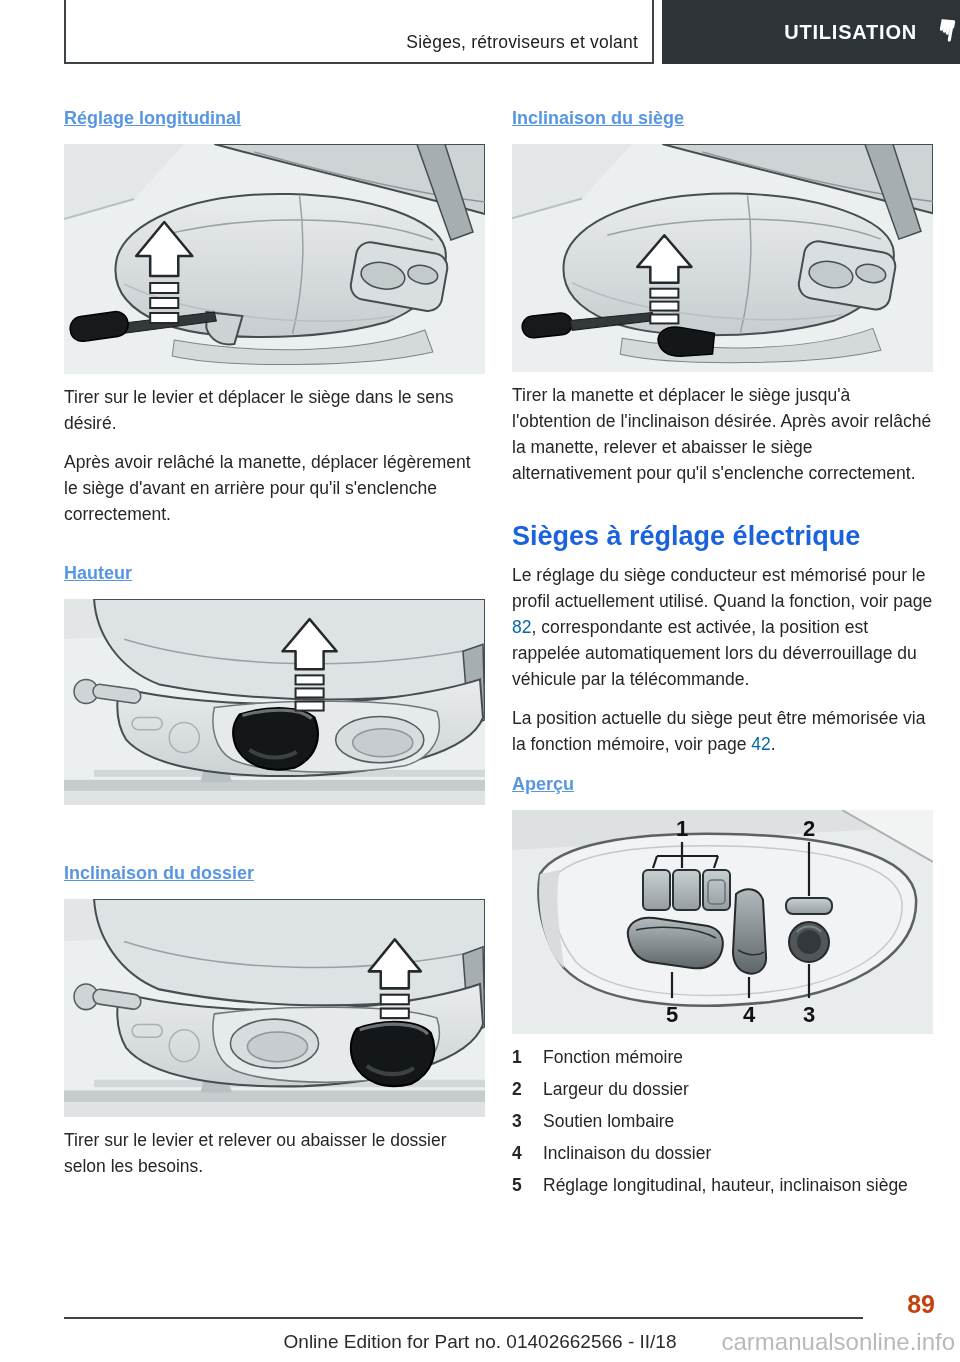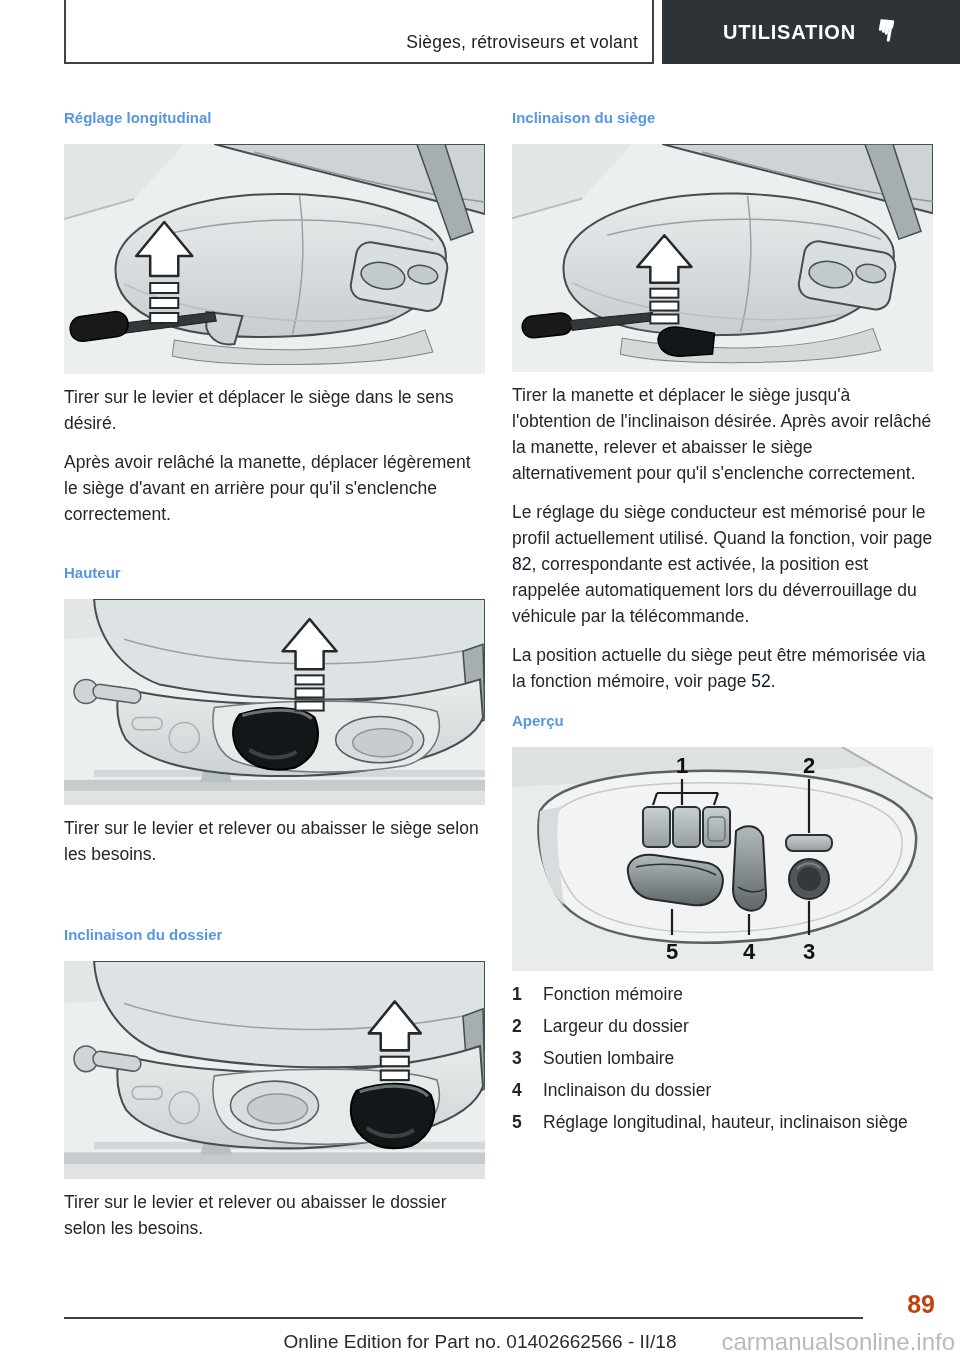--- a/index.html
+++ b/index.html
@@ -9,40 +9,40 @@
   }
   
   .breadcrumb-box{
     position:absolute;left:64px;top:-2px;width:590px;height:66px;
     border:2px solid #3d4347;box-sizing:border-box;background:#fff;
     display:flex;align-items:flex-end;justify-content:flex-end;
     padding:0 14px 9px 0;font-size:17.5px;color:#1d1d1d;letter-spacing:.2px;
   }
   .chapter-tab{
     position:absolute;left:662px;top:0;width:298px;height:64px;background:#2e3338;
-    color:#fff;display:flex;align-items:center;justify-content:center;gap:16px;
+    color:#fff;display:flex;align-items:center;justify-content:flex-end;gap:16px;
   }
   .chapter-tab .tab-label{font-weight:bold;font-size:20px;letter-spacing:.8px;}
   .hand-glyph{display:inline-block;font-size:30px;line-height:1;transform:rotate(100deg);margin-top:-4px;}
   
   .col{position:absolute;width:421px;top:100px;}
   #col-left{left:64px;}
   #col-right{left:512px;}
   h2.chapter-heading{
     margin:34px 0 10px;font-size:27px;line-height:32px;font-weight:bold;color:#1b63dd;
   }
   h3.section-heading{
-    margin:32px 0 12px;font-size:15px;line-height:28px;font-weight:bold;color:#5896e4;
+    margin:32px 0 12px;font-size:18px;line-height:28px;font-weight:bold;color:#5896e4;text-decoration:underline;
   }
   .col h3.first{margin-top:4px;}
   h3.after-chapter{margin-top:18px;}
   h3.tight{margin-top:8px;}
   h3.mt-lg{margin-top:54px;}
   p.body{margin:8px 0 13px;font-size:17.5px;line-height:26px;color:#262626;}
-  a.page-link{color:#0f172a;text-decoration:none;cursor:pointer;}
+  a.page-link{color:#0369a1;text-decoration:none;cursor:pointer;}
   .illustration{
     position:relative;width:100%;margin:0 0 10px;background:#eceff0;overflow:hidden;
   }
   .illustration svg{display:block;width:100%;height:100%;}
   .callout{
     position:absolute;transform:translateX(-50%);font-size:22px;font-weight:bold;color:#101113;
     line-height:1;
   }
   
   .legend{margin-top:0;}
@@ -144,21 +144,20 @@
       <ellipse cx="318" cy="143" rx="30" ry="14" fill="#c6cccf" stroke="#8f979a" stroke-width="1.5"></ellipse>
       <g>
         <path d="M245,20 L272,52 H259 V70 H231 V52 H218 Z" fill="#ffffff" stroke="#26292b" stroke-width="2.5" stroke-linejoin="round"></path>
         <rect x="231" y="76" width="28" height="9" fill="#fff" stroke="#26292b" stroke-width="2"></rect>
         <rect x="231" y="89" width="28" height="9" fill="#fff" stroke="#26292b" stroke-width="2"></rect>
         <rect x="231" y="102" width="28" height="9" fill="#fff" stroke="#26292b" stroke-width="2"></rect>
       </g>
     </svg>
   </div>
 
-  <p class="body">Tirer sur le levier et relever ou abaisser le siège selon les besoins.</p>
 
   <h3 class="section-heading mt-lg">Inclinaison du dossier</h3>
 
   <div class="illustration" style="height:218px">
     <svg viewBox="0 0 420 205" preserveAspectRatio="none">
       <defs>
         <linearGradient id="g3" x1="0" y1="0" x2="0" y2="1">
           <stop offset="0" stop-color="#e9eced"></stop>
             <stop offset="1" stop-color="#ccd2d4"></stop>
         </linearGradient>
@@ -232,27 +231,28 @@
         <path d="M152,92 L179,124 H166 V140 H138 V124 H125 Z" fill="#ffffff" stroke="#26292b" stroke-width="2.5" stroke-linejoin="round"></path>
         <rect x="138" y="146" width="28" height="9" fill="#fff" stroke="#26292b" stroke-width="2"></rect>
         <rect x="138" y="159" width="28" height="9" fill="#fff" stroke="#26292b" stroke-width="2"></rect>
         <rect x="138" y="172" width="28" height="9" fill="#fff" stroke="#26292b" stroke-width="2"></rect>
       </g>
     </svg>
   </div>
 
   <p class="body">Tirer la manette et déplacer le siège jusqu'à l'obtention de l'inclinaison désirée. Après avoir relâché la manette, relever et abaisser le siège alternativement pour qu'il s'enclenche correctement.</p>
 
+  <h2 class="chapter-heading">Sièges à réglage électrique</h2>
 
 
   <p class="body">
     <span>Le réglage du siège conducteur est mémorisé pour le profil actuellement utilisé. Quand la fonction, voir page </span><a class="page-link">82</a><span>, correspondante est activée, la position est rappelée automatiquement lors du déverrouillage du véhicule par la télécommande.</span>
   </p>
   <p class="body">
-    <span>La position actuelle du siège peut être mémorisée via la fonction mémoire, voir page </span><a class="page-link">52</a><span>.</span>
+    <span>La position actuelle du siège peut être mémorisée via la fonction mémoire, voir page </span><a class="page-link">42</a><span>.</span>
   </p>
 
   <h3 class="section-heading tight">Aperçu</h3>
 
   <div class="illustration" style="height:224px">
     <svg viewBox="0 0 421 224" preserveAspectRatio="none">
       <defs>
         <linearGradient id="btn" x1="0" y1="0" x2="0" y2="1">
           <stop offset="0" stop-color="#c9d0d3"></stop>
             <stop offset="1" stop-color="#959da1"></stop>

